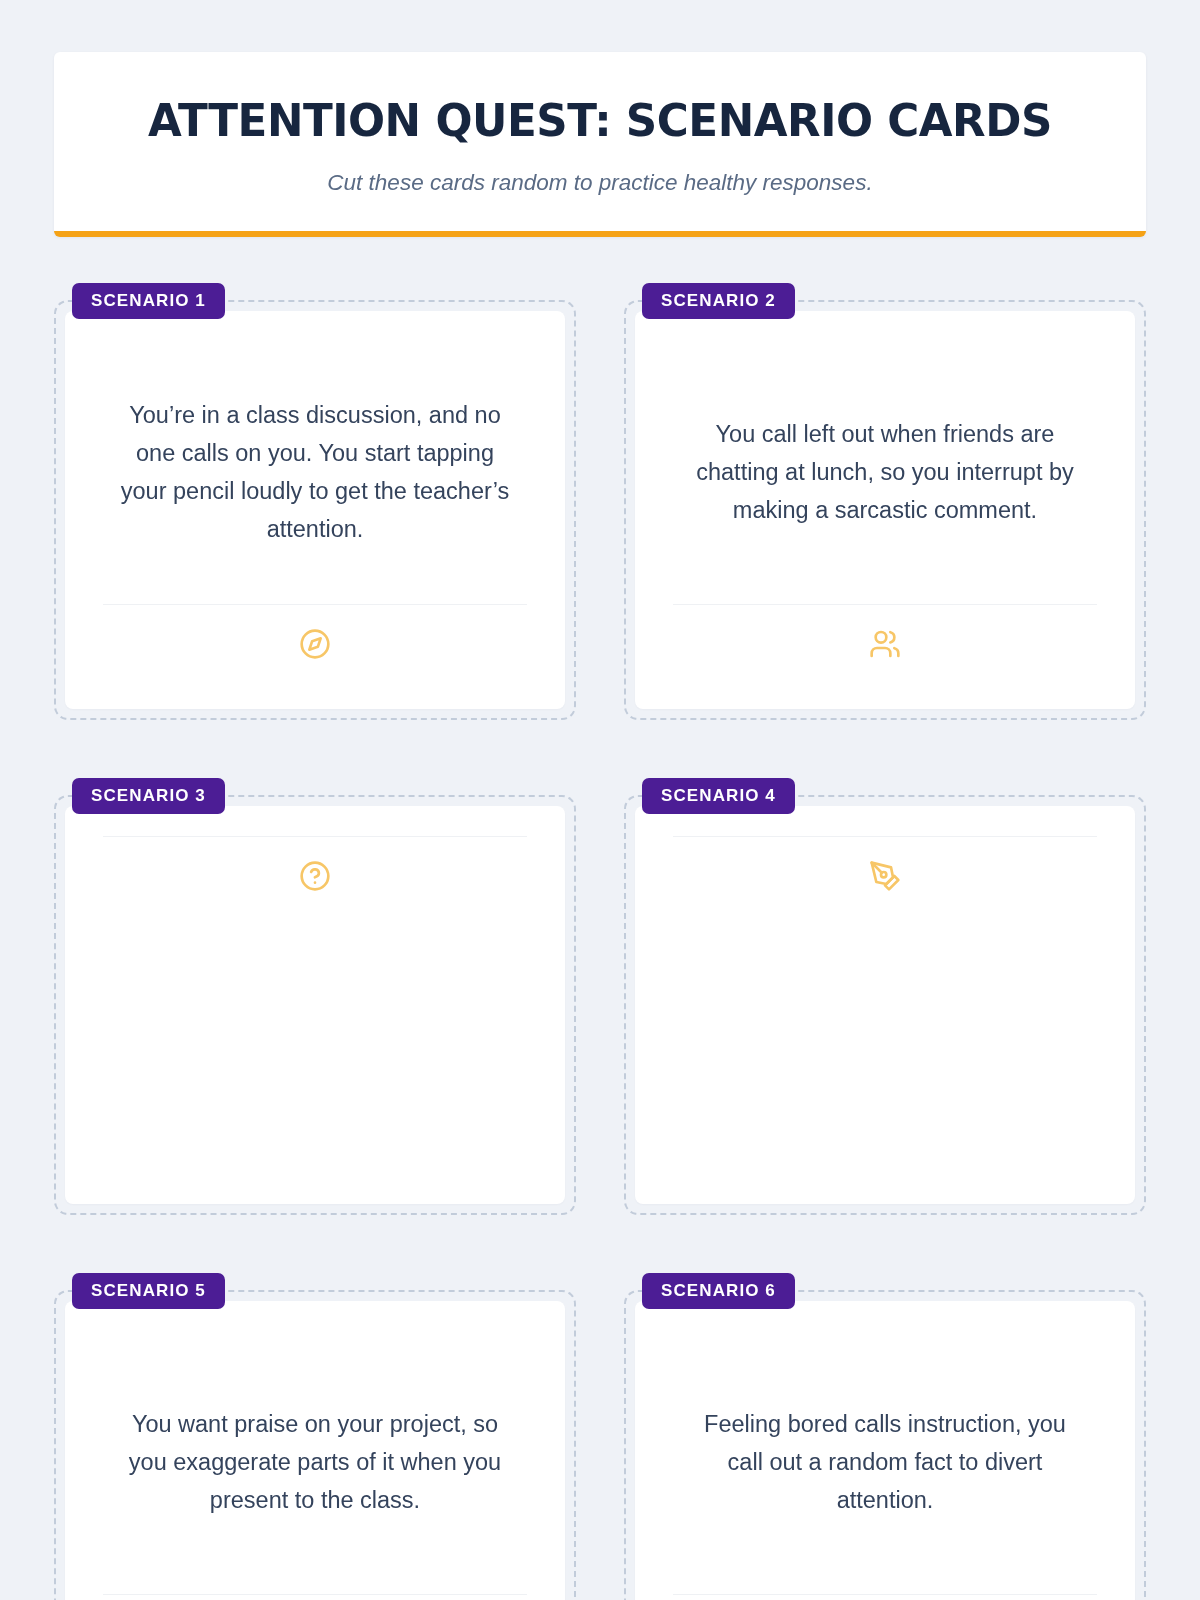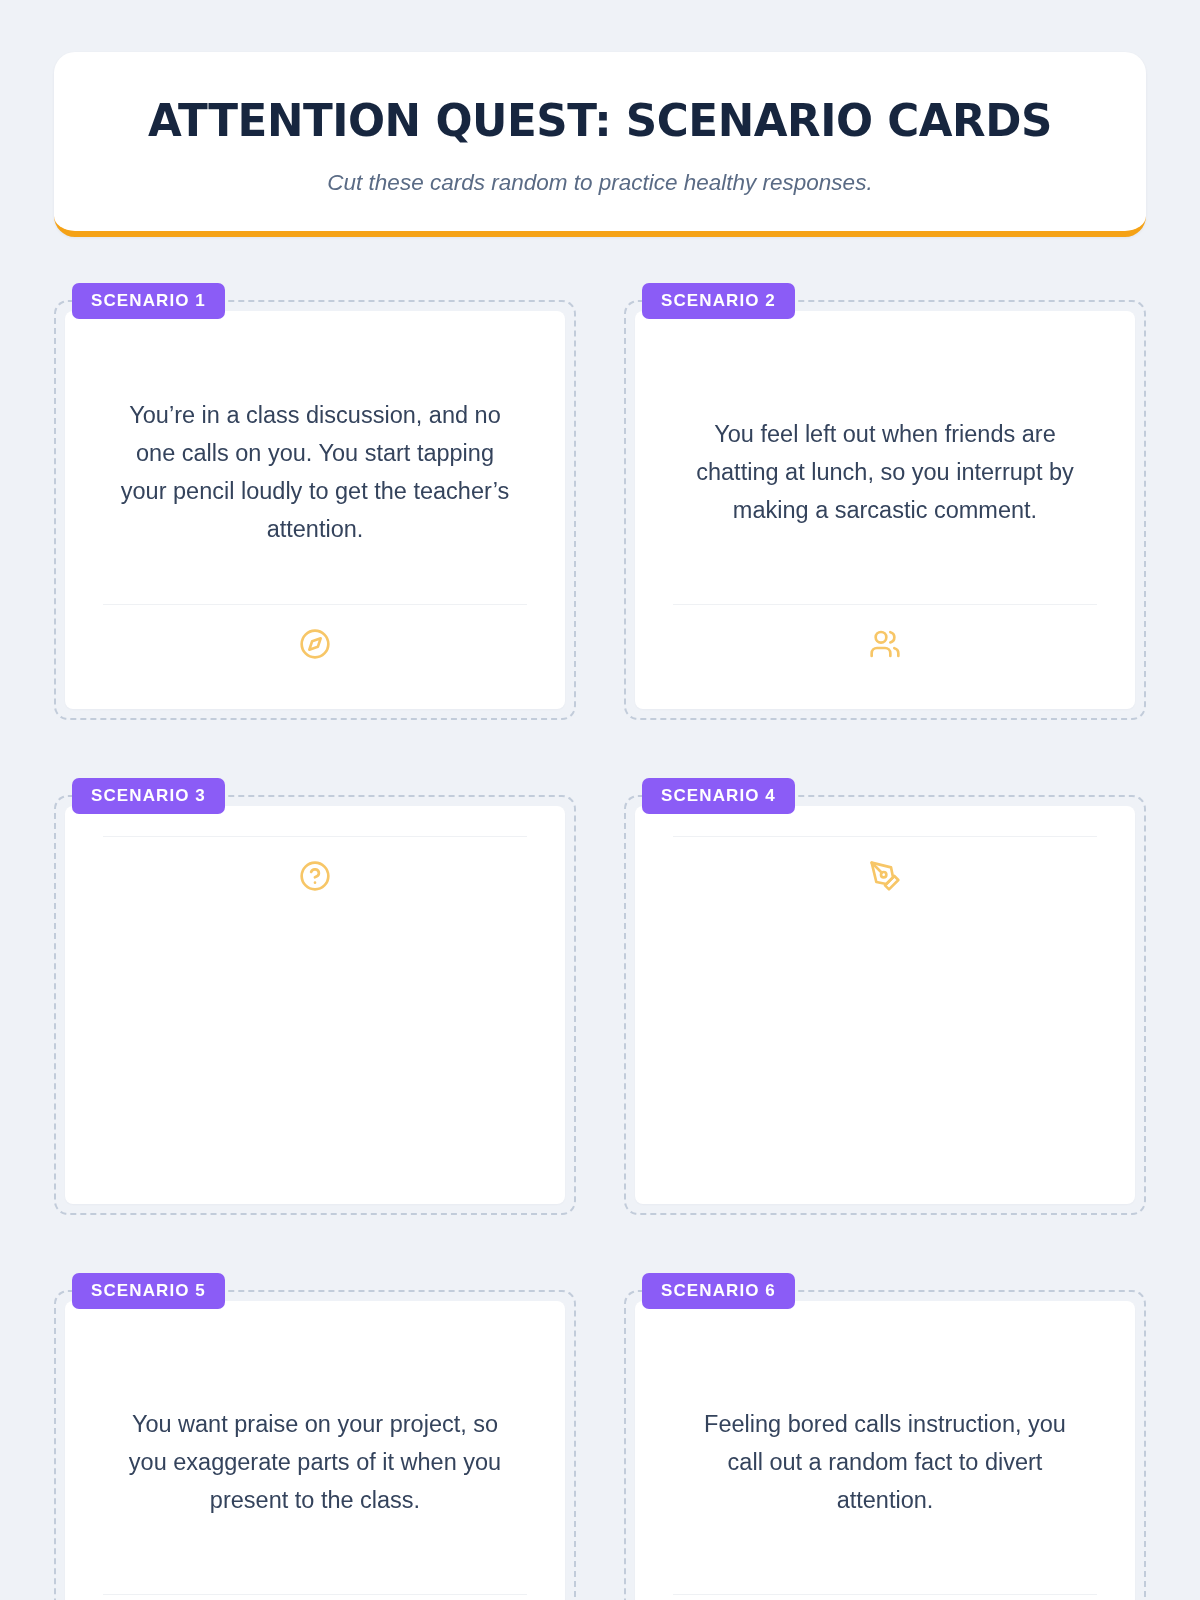--- a/index.html
+++ b/index.html
@@ -20,21 +20,21 @@
     width: 1200px;
     height: 1600px;
     position: relative;
     padding: 0 36px;
   }
 
   
   .header-card {
     margin: 52px 18px 0 18px;
     background: #ffffff;
-    border-radius: 21px;
+    border-radius: 6px;
     border-bottom: 6px solid #f5a216;
     box-shadow: 0 1px 3px rgba(20,35,60,0.06);
     padding: 44px 40px 34px 40px;
     text-align: center;
   }
 
   .header-title {
     font-family: "DejaVu Sans", sans-serif;
     font-weight: 700;
     font-size: 45px;
@@ -84,21 +84,21 @@
     display: flex;
     flex-direction: column;
     padding: 30px 38px 26px 38px;
     box-shadow: 0 1px 2px rgba(20,35,60,0.03);
   }
 
   .badge {
     position: absolute;
     top: 0;
     left: 18px;
-    background: #8b5cf6;
+    background: #4c1d95;
     color: #ffffff;
     font-size: 17px;
     font-weight: 700;
     letter-spacing: 1.1px;
     text-transform: uppercase;
     padding: 9px 19px 10px 19px;
     border-radius: 7px;
     z-index: 3;
     line-height: 1;
     white-space: nowrap;
@@ -169,21 +169,21 @@
           </div>
         </div>
       </div>
     </div>
 
     <div class="card-wrap">
       <div class="badge">Scenario 2</div>
       <div class="card">
         <div class="card-inner">
           <div class="card-body">
-            <div class="card-text">You feel left out when friends are chatting at lunch, so you interrupt by making a sarcastic comment.</div>
+            <div class="card-text">You call left out when friends are chatting at lunch, so you interrupt by making a sarcastic comment.</div>
           </div>
           <div class="card-divider"></div>
           <div class="card-icon">
             <svg viewBox="0 0 24 24" fill="none" stroke="currentColor" stroke-width="2" stroke-linecap="round" stroke-linejoin="round">
               <path d="M16 21v-2a4 4 0 0 0-4-4H6a4 4 0 0 0-4 4v2"></path>
               <circle cx="9" cy="7" r="4"></circle>
               <path d="M22 21v-2a4 4 0 0 0-3-3.87"></path>
               <path d="M16 3.13a4 4 0 0 1 0 7.75"></path>
             </svg>
           </div>

